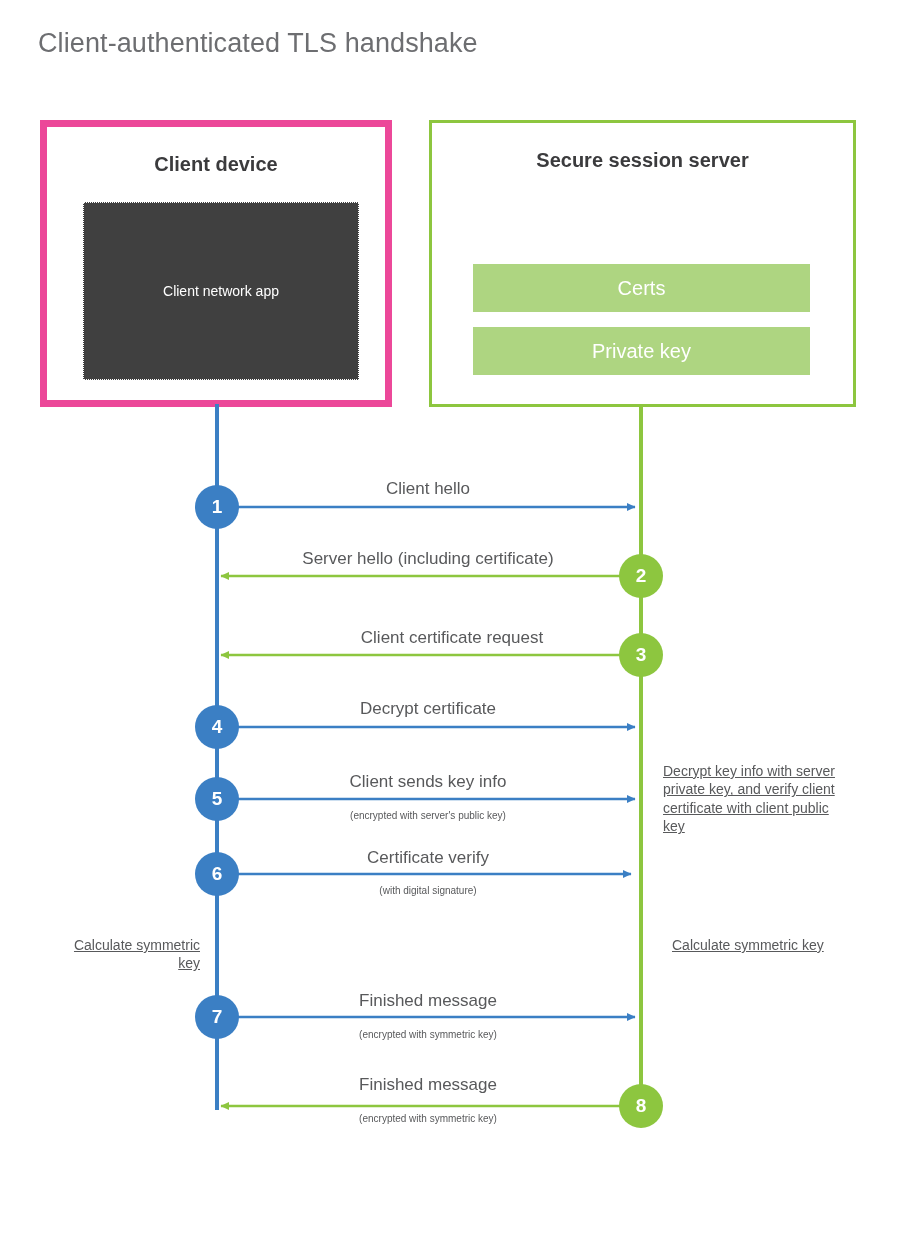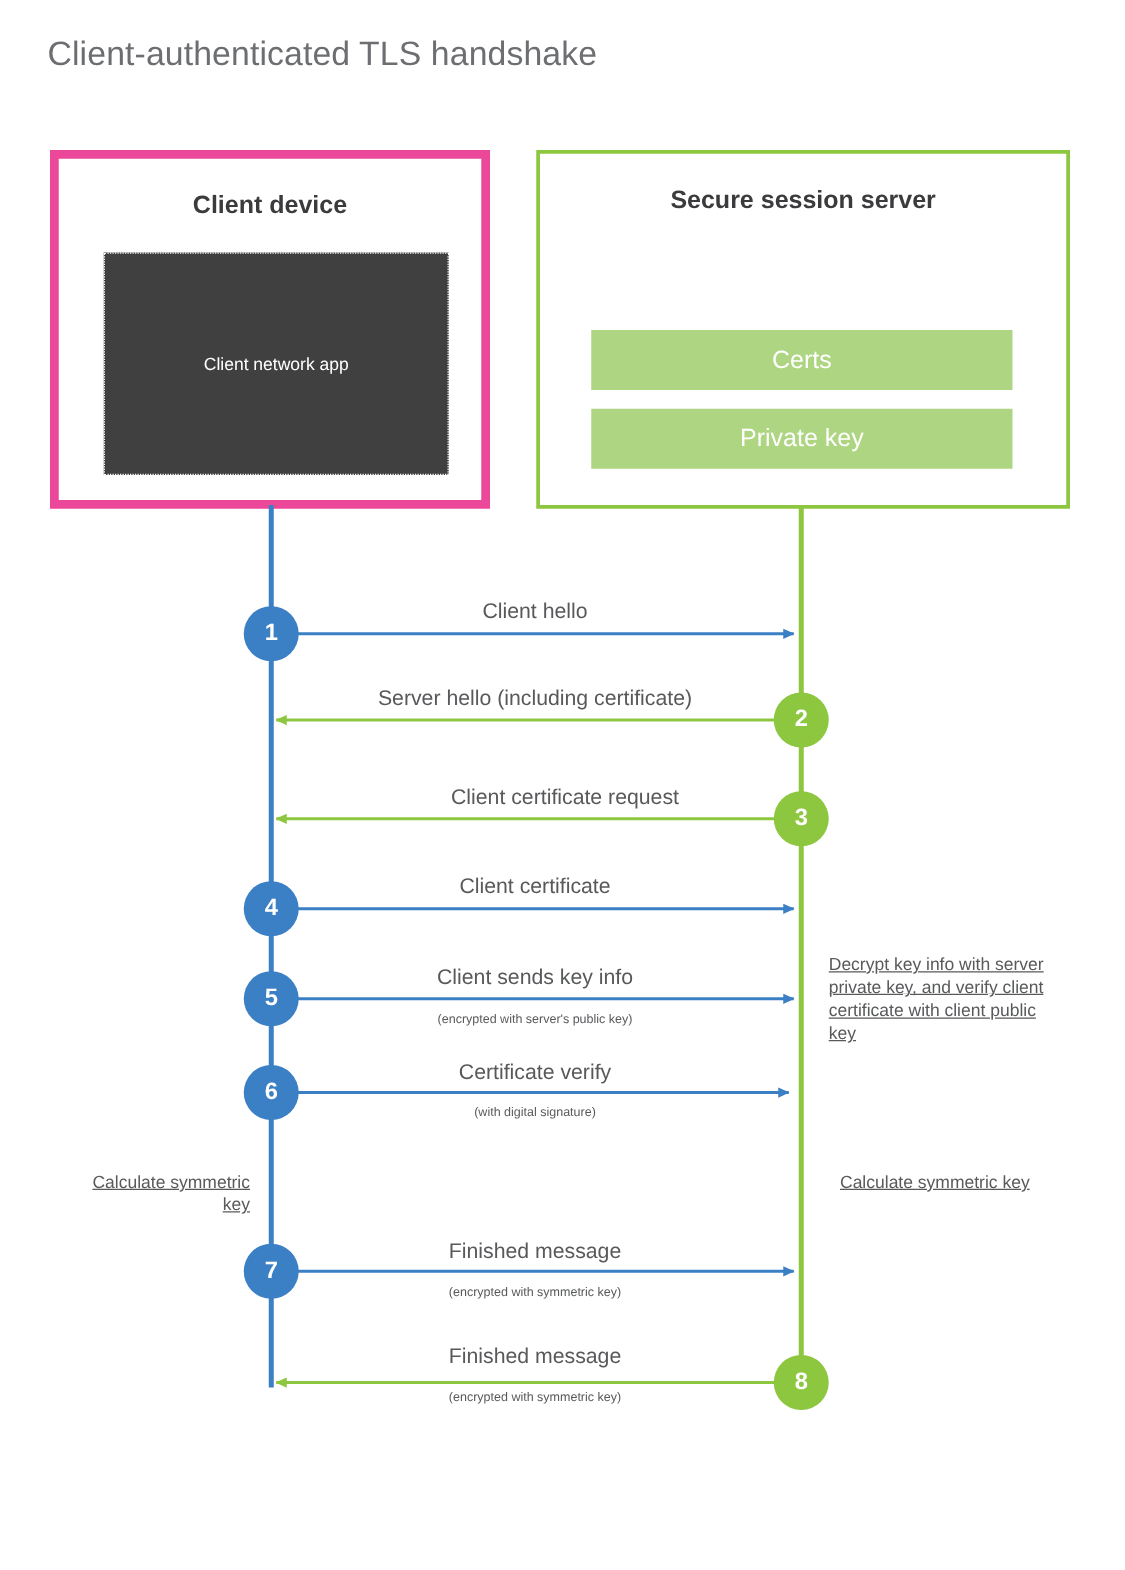--- a/index.html
+++ b/index.html
@@ -250,21 +250,21 @@
   <div class="step-circle blue" style="left:195px; top:852px;">6</div>
   <div class="step-circle blue" style="left:195px; top:995px;">7</div>
   <div class="step-circle green" style="left:619px; top:1084px;">8</div>
 
   <div class="msg-label" style="left:428px; top:479px;">Client hello</div>
 
   <div class="msg-label" style="left:428px; top:549px;">Server hello (including certificate)</div>
 
   <div class="msg-label" style="left:452px; top:628px;">Client certificate request</div>
 
-  <div class="msg-label" style="left:428px; top:699px;">Client certificate</div>
+  <div class="msg-label" style="left:428px; top:699px;">Decrypt certificate</div>
 
   <div class="msg-label" style="left:428px; top:772px;">Client sends key info</div>
   <div class="msg-sublabel" style="left:428px; top:810px;">(encrypted with server's public key)</div>
 
   <div class="msg-label" style="left:428px; top:848px;">Certificate verify</div>
   <div class="msg-sublabel" style="left:428px; top:885px;">(with digital signature)</div>
 
   <div class="msg-label" style="left:428px; top:991px;">Finished message</div>
   <div class="msg-sublabel" style="left:428px; top:1029px;">(encrypted with symmetric key)</div>
 

